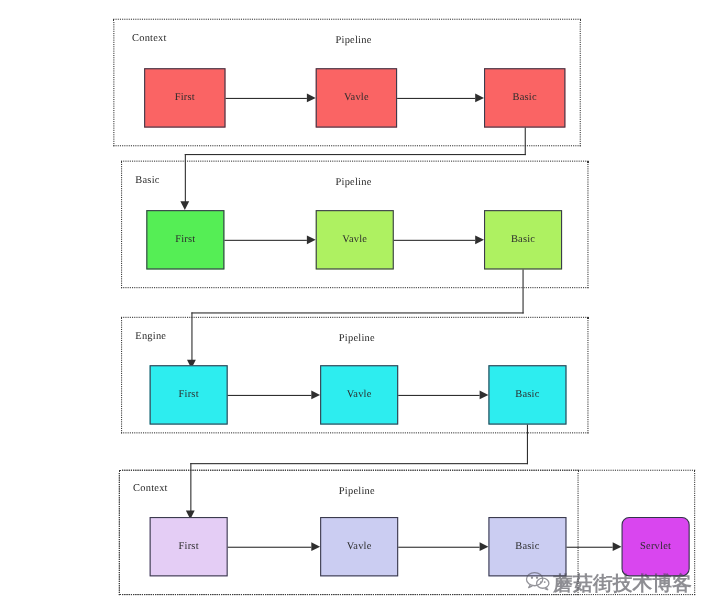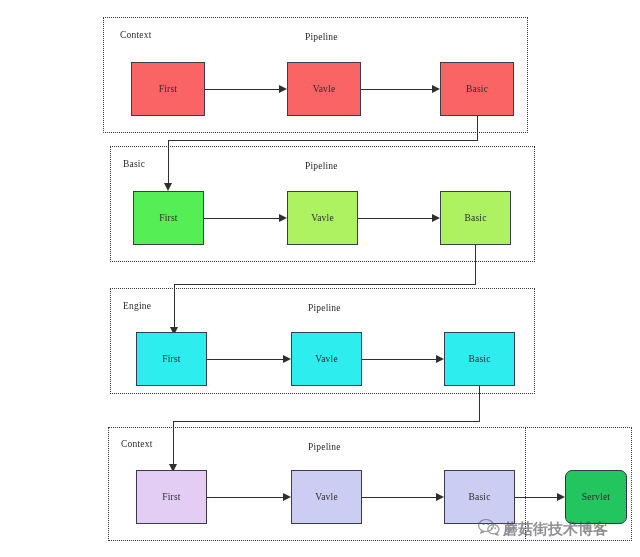--- a/index.html
+++ b/index.html
@@ -48,21 +48,21 @@
     display: flex;
     align-items: center;
     justify-content: center;
     font-size: 9.5px;
     color: #2c2c2c;
     letter-spacing: .2px;
   }
   .node.servlet {
     border-radius: 7px;
     border: 1.6px solid #33334a;
-    background: #22c55e;
+    background: #d946ef;
   }
 
   
   .hline {
     position: absolute;
     height: 0;
     border-top: 1.4px solid #2f2f2f;
   }
   .vline {
     position: absolute;
@@ -90,21 +90,21 @@
     left: 478px;
     top: 518px;
     display: flex;
     align-items: center;
     gap: 3px;
     opacity: .62;
     pointer-events: none;
   }
   #watermark .wm-text {
     font-family: "DejaVu Sans", sans-serif;
-    font-size: 15px;
+    font-size: 18px;
     color: #4a4a52;
     font-weight: 700;
     letter-spacing: 0px;
     white-space: nowrap;
   }
   #watermark .wm-logo { flex: 0 0 auto; }
 </style>
 </head>
 <body>
 

